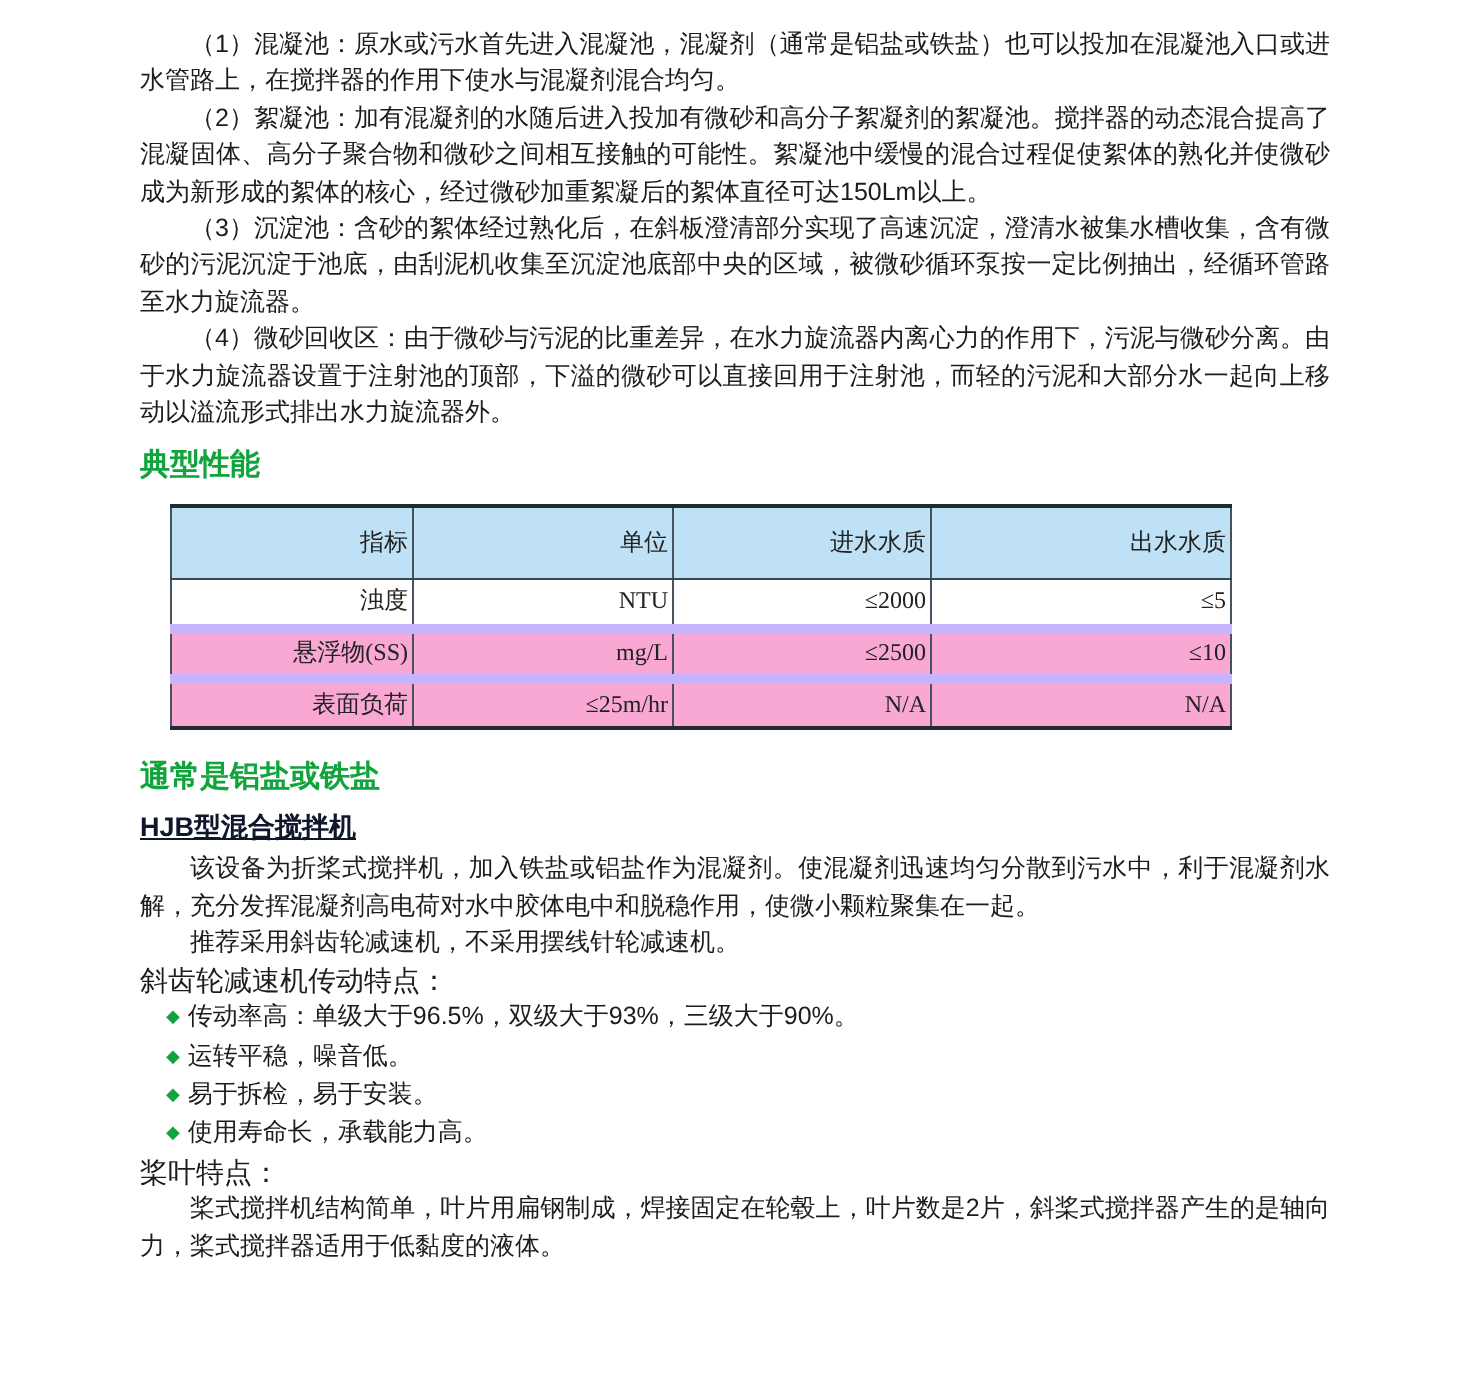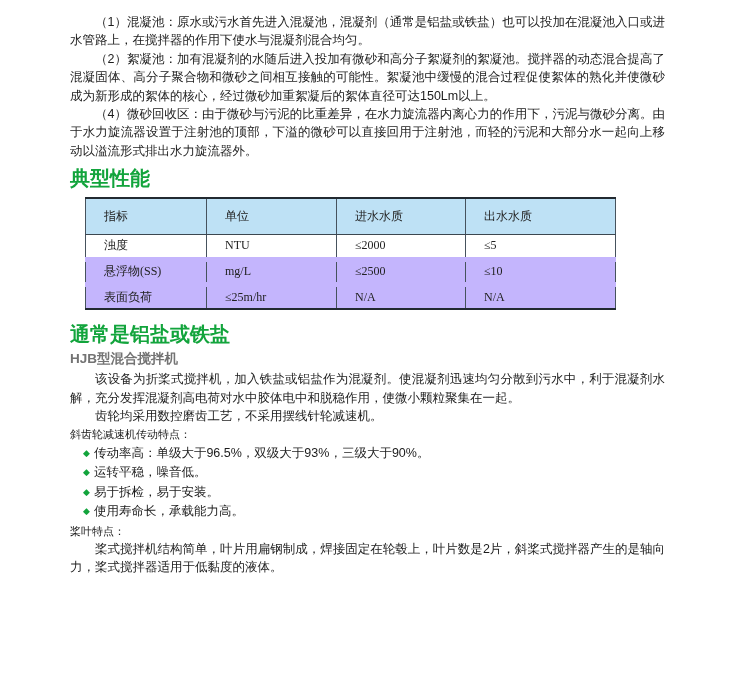--- a/index.html
+++ b/index.html
@@ -17,66 +17,67 @@
   
   .para {
     font-size: 12.5px;
     line-height: 18.4px;
     text-indent: 2em;
     text-align: justify;
     color: #1c1c1c;
   }
   
   .section-title {
-    font-size: 20px;
+    font-size: 15px;
     font-weight: bold;
     color: #12a43c;
     line-height: 20px;
   }
   .section-title.first { margin-top: 8px; margin-bottom: 9px; }
   .section-title.second { margin-top: 14px; margin-bottom: 6px; }
   
   .subsection-title {
     font-size: 13.5px;
     font-weight: bold;
-    color: #737373;
+    color: #0f172a;
     line-height: 17px;
     margin-bottom: 3px;
+    text-decoration: underline;
   }
   
   table.perf {
     border-collapse: collapse;
     table-layout: fixed;
     width: 530px;
     margin-left: 15px;
     font-family: "Liberation Serif", "DejaVu Serif", serif;
     font-size: 12px;
     color: #222;
     border-top: 2px solid #222a31;
     border-bottom: 2px solid #222a31;
   }
   table.perf th, table.perf td {
     border-left: 1px solid #46525d;
     border-right: 1px solid #46525d;
-    text-align: left;
+    text-align: right;
     vertical-align: middle;
     font-weight: normal;
-    padding: 0 18px;
+    padding: 0 2px;
   }
   table.perf thead th {
     background: #bee1f5;
     height: 36px;
     border-bottom: 1px solid #3c4750;
   }
   table.perf tbody td { height: 25px; border-bottom: 5px solid #c4b5fd; }
   table.perf tbody tr:last-child td { border-bottom: none; }
-  table.perf tbody tr.alt td { background: #c4b5fd; }
+  table.perf tbody tr.alt td { background: #f9a8d4; }
   
   .flow-label {
-    font-size: 11px;
+    font-size: 14px;
     line-height: 18.4px;
     text-align: left;
   }
   ul.features { list-style: none; }
   ul.features li {
     font-size: 12.5px;
     line-height: 18.4px;
     text-indent: 13px;
     text-align: justify;
   }
@@ -88,20 +89,21 @@
     top: -1px;
   }
 </style>
 </head>
 <body>
 
 <div class="page">
 
   <p class="para">（1）混凝池：原水或污水首先进入混凝池，混凝剂（通常是铝盐或铁盐）也可以投加在混凝池入口或进水管路上，在搅拌器的作用下使水与混凝剂混合均匀。</p>
   <p class="para">（2）絮凝池：加有混凝剂的水随后进入投加有微砂和高分子絮凝剂的絮凝池。搅拌器的动态混合提高了混凝固体、高分子聚合物和微砂之间相互接触的可能性。絮凝池中缓慢的混合过程促使絮体的熟化并使微砂成为新形成的絮体的核心，经过微砂加重絮凝后的絮体直径可达150Lm以上。</p>
+  <p class="para">（3）沉淀池：含砂的絮体经过熟化后，在斜板澄清部分实现了高速沉淀，澄清水被集水槽收集，含有微砂的污泥沉淀于池底，由刮泥机收集至沉淀池底部中央的区域，被微砂循环泵按一定比例抽出，经循环管路至水力旋流器。</p>
   <p class="para">（4）微砂回收区：由于微砂与污泥的比重差异，在水力旋流器内离心力的作用下，污泥与微砂分离。由于水力旋流器设置于注射池的顶部，下溢的微砂可以直接回用于注射池，而轻的污泥和大部分水一起向上移动以溢流形式排出水力旋流器外。</p>
 
   <h2 class="section-title first">典型性能</h2>
 
   <table class="perf">
     <colgroup>
       <col style="width:121px">
         <col style="width:130px">
         <col style="width:129px">
         <col style="width:150px">
@@ -134,21 +136,21 @@
         <td>N/A</td>
       </tr>
     </tbody>
   </table>
 
   <h2 class="section-title second">通常是铝盐或铁盐</h2>
 
   <h3 class="subsection-title">HJB型混合搅拌机</h3>
 
   <p class="para">该设备为折桨式搅拌机，加入铁盐或铝盐作为混凝剂。使混凝剂迅速均匀分散到污水中，利于混凝剂水解，充分发挥混凝剂高电荷对水中胶体电中和脱稳作用，使微小颗粒聚集在一起。</p>
-  <p class="para">齿轮均采用数控磨齿工艺，不采用摆线针轮减速机。</p>
+  <p class="para">推荐采用斜齿轮减速机，不采用摆线针轮减速机。</p>
 
   <div class="flow-label">斜齿轮减速机传动特点：</div>
 
   <ul class="features">
     <li><span class="diamond">◆</span><span>传动率高：单级大于96.5%，双级大于93%，三级大于90%。</span></li>
     <li><span class="diamond">◆</span><span>运转平稳，噪音低。</span></li>
     <li><span class="diamond">◆</span><span>易于拆检，易于安装。</span></li>
     <li><span class="diamond">◆</span><span>使用寿命长，承载能力高。</span></li>
   </ul>
 

